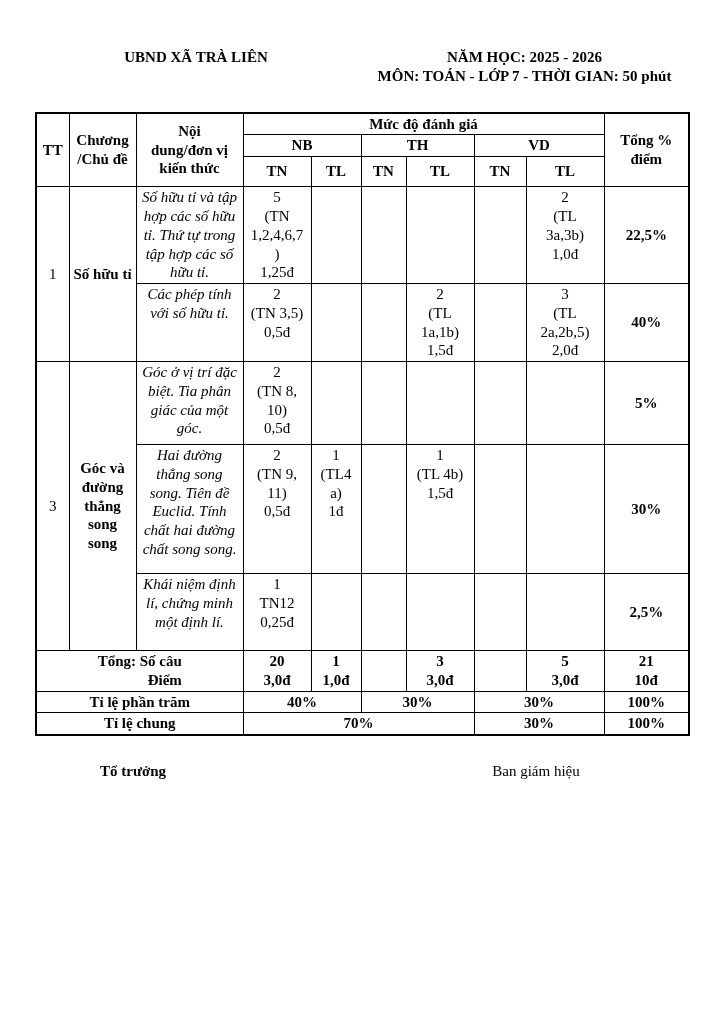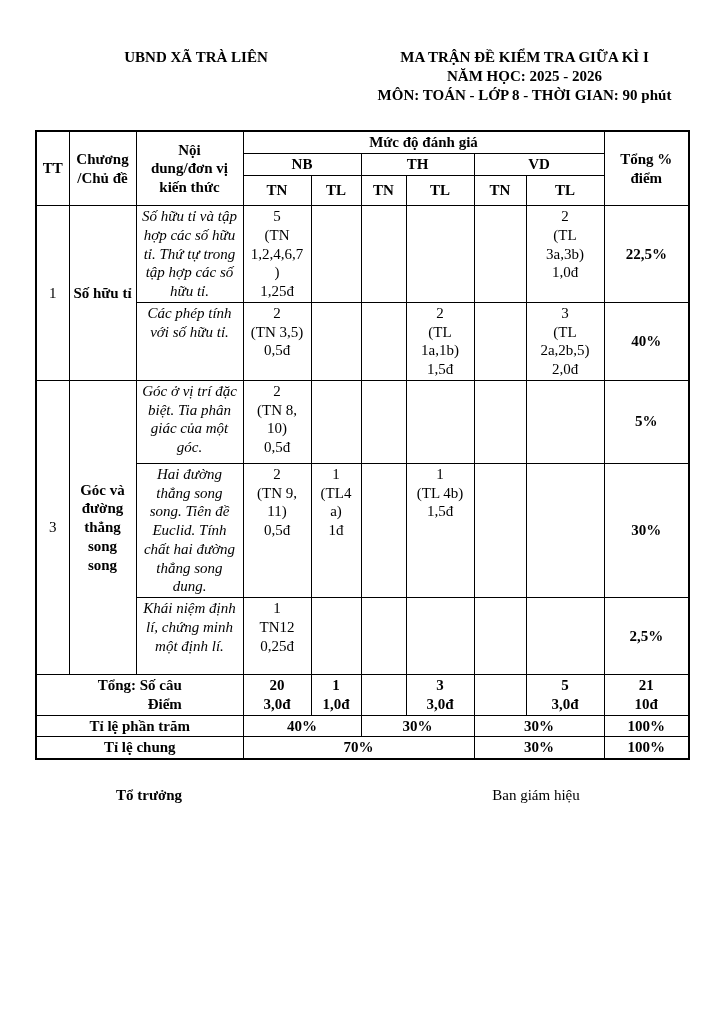--- a/index.html
+++ b/index.html
@@ -30,36 +30,35 @@
   .tt-cell{text-align:center;vertical-align:middle;}
   .chapter-cell{font-weight:bold;text-align:center;vertical-align:middle;}
   .content-cell{text-align:center;vertical-align:top;font-style:italic;}
   .val-cell{text-align:center;vertical-align:top;white-space:pre-line;}
   .total-cell{font-weight:bold;text-align:center;vertical-align:middle;white-space:pre-line;}
   .sum-label{font-weight:bold;text-align:center;vertical-align:middle;}
   .sum-label .l2{padding-left:50px;}
   .sum-val{font-weight:bold;text-align:center;vertical-align:middle;white-space:pre-line;}
   
   .signatures{position:relative;height:40px;margin-top:26px;}
-  .sig-left{position:absolute;left:89px;width:120px;text-align:center;font-weight:bold;}
+  .sig-left{position:absolute;left:73px;width:120px;text-align:center;font-weight:bold;}
   .sig-right{position:absolute;left:461px;width:150px;text-align:center;font-weight:normal;}
 </style>
 </head>
 <body>
 
 <div class="page">
 
   <div class="doc-header">
     <div class="org-block">
       <div class="org-line1">UBND XÃ TRÀ LIÊN</div>
     </div>
     <div class="title-block">
-      <div>MA TRẬN ĐỀ KIỂM TRA GIỮA KÌ I</div>
       <div>NĂM HỌC: 2025 - 2026</div>
-      <div>MÔN: TOÁN - LỚP 8 - THỜI GIAN: 90 phút</div>
+      <div>MÔN: TOÁN - LỚP 7 - THỜI GIAN: 50 phút</div>
     </div>
   </div>
 
   <table class="matrix">
     <colgroup>
       <col style="width:33px">
         <col style="width:67px">
         <col style="width:107px">
       <col style="width:68px">
         <col style="width:50px">
@@ -145,21 +144,21 @@
 0,5đ</td>
         <td class="val-cell"></td>
         <td class="val-cell"></td>
         <td class="val-cell"></td>
         <td class="val-cell"></td>
         <td class="val-cell"></td>
         <td class="total-cell">5%</td>
       </tr>
 
       <tr style="height:129px">
-        <td class="content-cell">Hai đường thẳng song song. Tiên đề Euclid. Tính chất hai đường thẳng song dung.</td>
+        <td class="content-cell">Hai đường thẳng song song. Tiên đề Euclid. Tính chất hai đường chất song song.</td>
         <td class="val-cell">2
 (TN 9,
 11)
 0,5đ</td>
         <td class="val-cell">1
 (TL4
 a)
 1đ</td>
         <td class="val-cell"></td>
         <td class="val-cell">1

